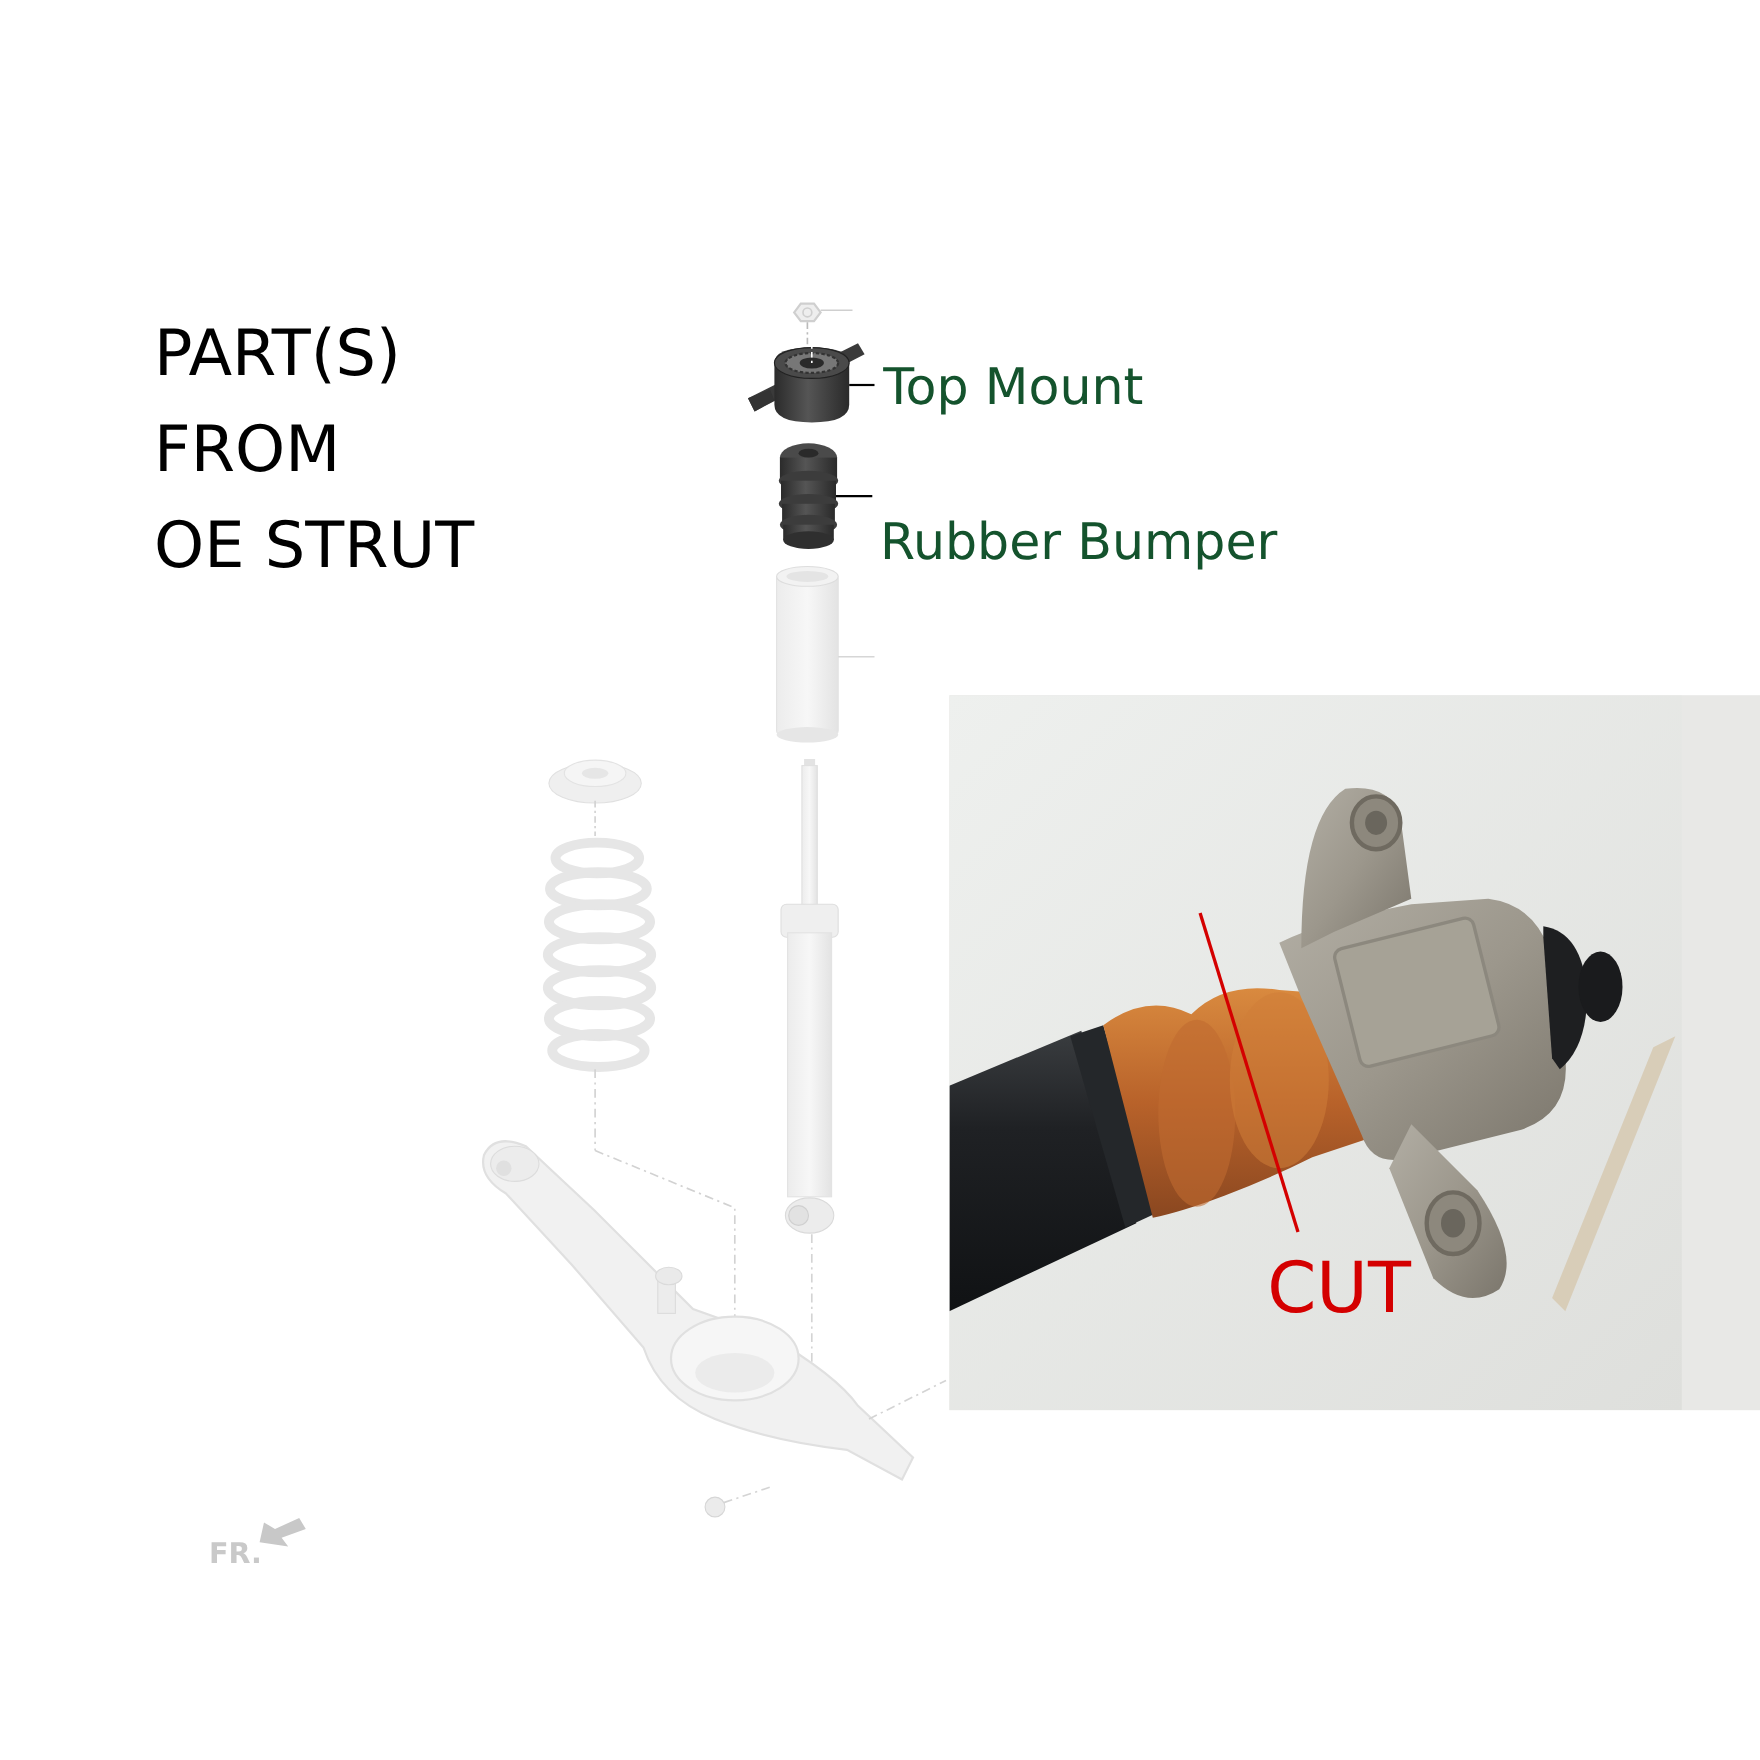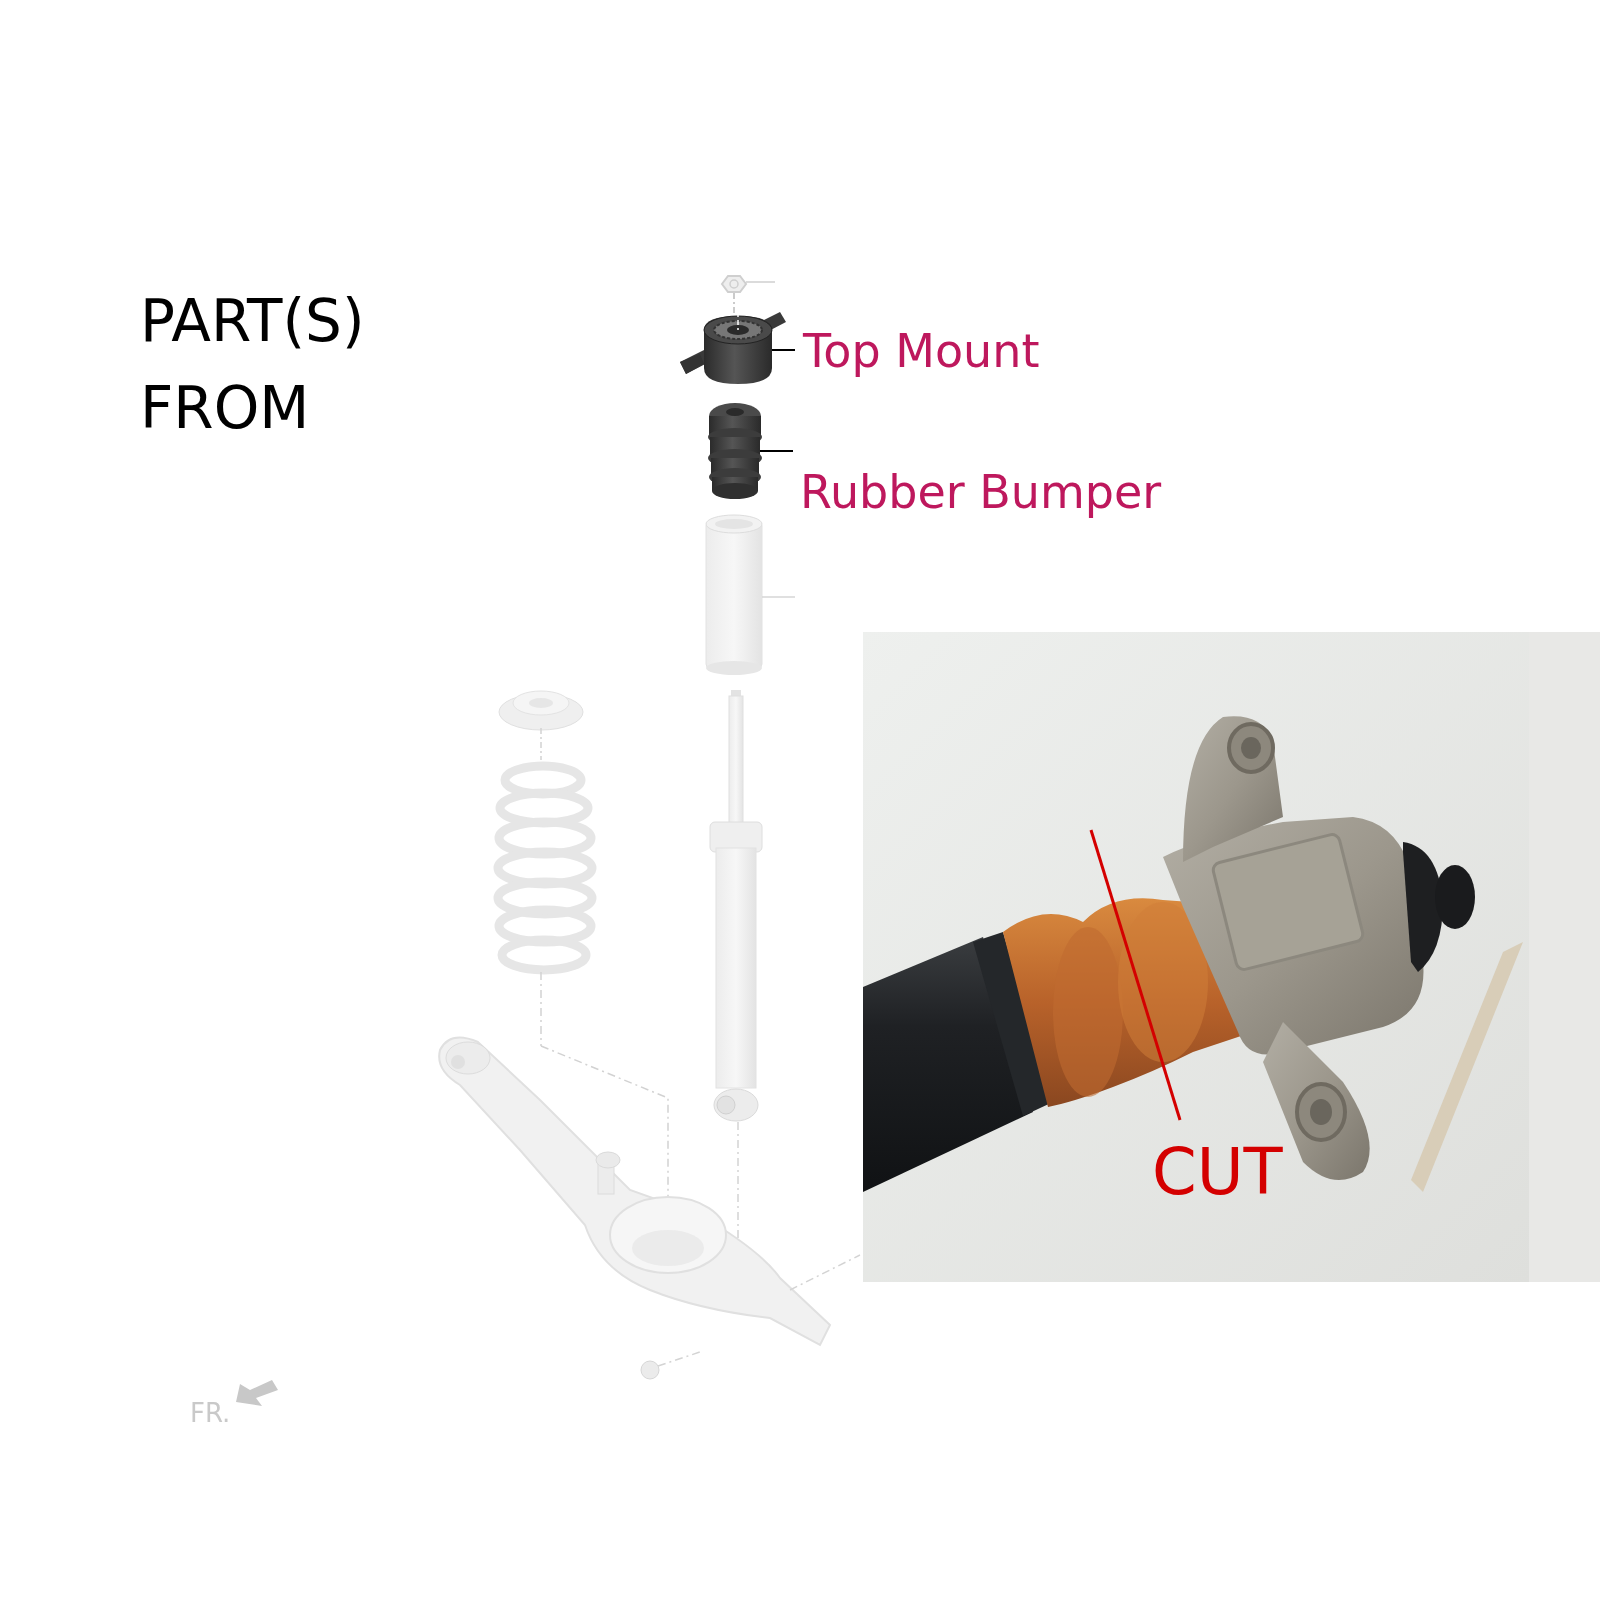--- a/index.html
+++ b/index.html
@@ -1,34 +1,35 @@
 <!DOCTYPE html>
 <html><head>
 <meta charset="utf-8">
 <style>
   html, body { margin: 0; padding: 0; background: #ffffff; }
   body { width: 1600px; height: 1600px; position: relative; overflow: hidden;
          font-family: "DejaVu Sans", sans-serif; }
   .headline { position: absolute; left: 140px; top: 278px; width: 340px;
               text-align: left; font-size: 58px; line-height: 87px; color: #000; }
   .headline div { white-space: nowrap; }
-  .label { position: absolute; font-size: 46px; color: #be185d; white-space: nowrap; line-height: 1; }
+  .label { position: absolute; font-size: 46px; color: #14532d; white-space: nowrap; line-height: 1; }
   .cut-label { position: absolute; font-size: 64px; color: #d40000; line-height: 1; }
-  .fr { position: absolute; left: 190px; top: 1398px; font-size: 26px; font-weight: normal;
+  .fr { position: absolute; left: 190px; top: 1398px; font-size: 26px; font-weight: bold;
         color: #c9c9c9; letter-spacing: 0px; }
   svg { position: absolute; left: 0; top: 0; }
   .photo { position: absolute; left: 863px; top: 632px; width: 736px; height: 650px; overflow: hidden;
            background: #e8e8e6; padding-left: 48px; }
 </style>
 </head>
 <body>
 
 <div class="headline">
   <div>PART(S)</div>
   <div>FROM</div>
+  <div>OE STRUT</div>
 </div>
 
 <svg width="1600" height="1600" viewBox="0 0 1600 1600">
   <defs>
     <linearGradient id="darkPart" x1="0" x2="1">
       <stop offset="0" stop-color="#2b2b2b"></stop>
       <stop offset="0.45" stop-color="#555"></stop>
       <stop offset="1" stop-color="#2a2a2a"></stop>
     </linearGradient>
     <linearGradient id="ghost" x1="0" x2="1">

